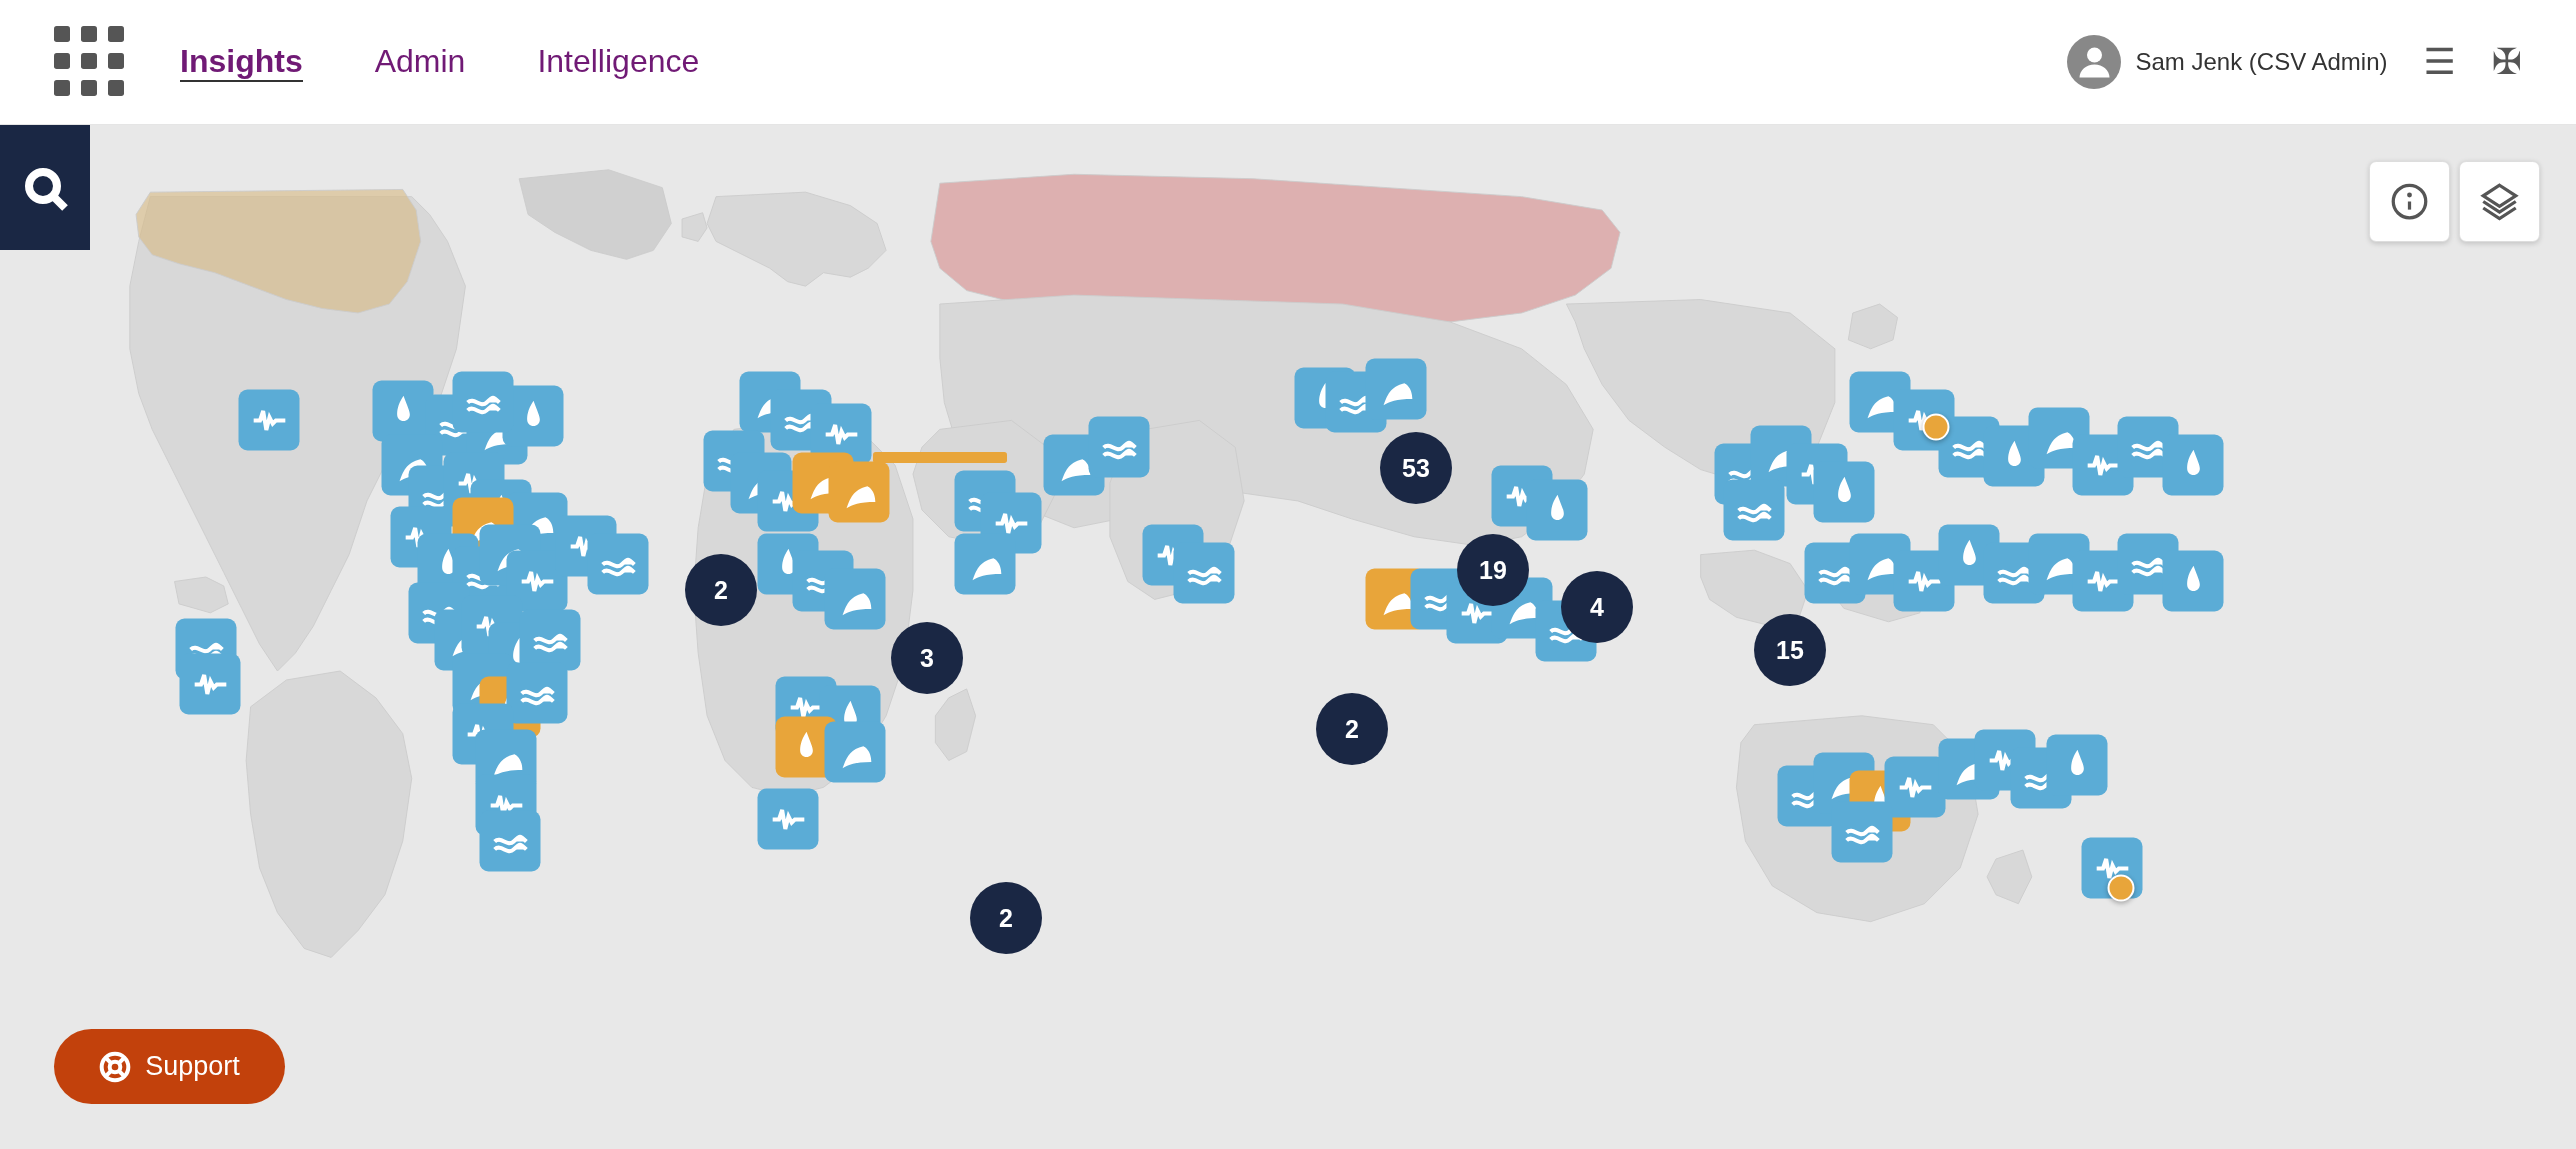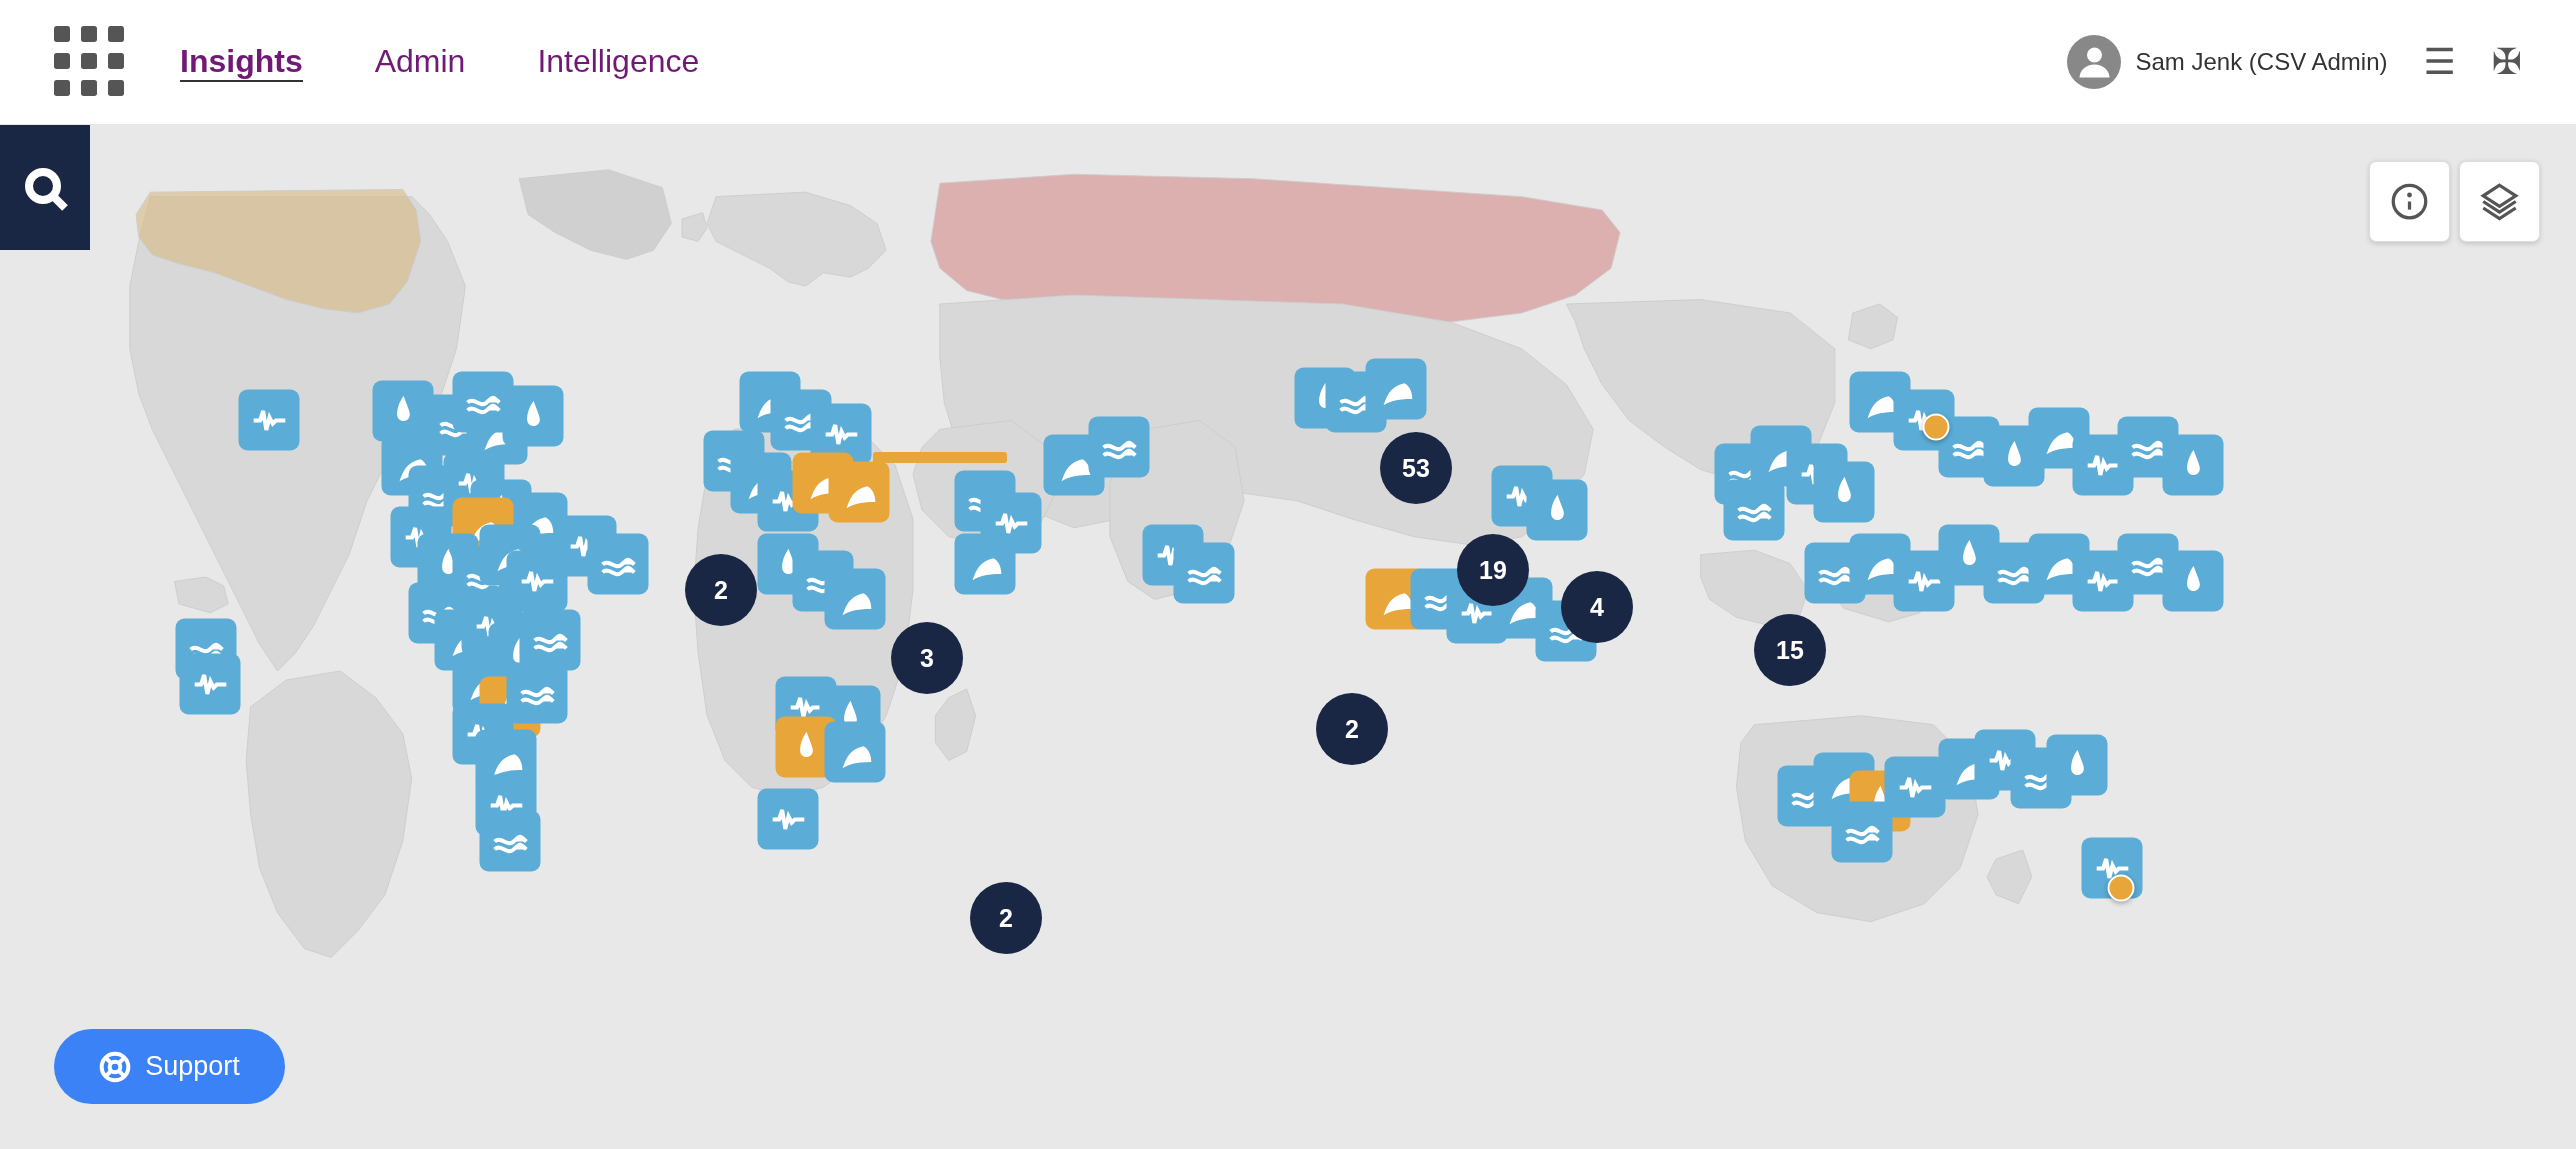--- a/index.html
+++ b/index.html
@@ -74,21 +74,21 @@
     
     .dot-marker {
       position: absolute; width: 27px; height: 27px; border-radius: 50%;
       background: #e8a53a; z-index: 20; transform: translate(-50%, -50%);
       border: 2.7px solid #fff; box-shadow: 0 1.8px 5.4px rgba(0,0,0,0.3);
     }
 
     
     .support-btn {
       position: absolute; bottom: 45px; left: 54px;
-      background: #3b82f6; color: #fff; border-radius: 54px;
+      background: #c2410c; color: #fff; border-radius: 54px;
       padding: 21.5px 45px; font-size: 27px; display: flex; align-items: center; gap: 14.3px;
       cursor: pointer; z-index: 50;
     }
     .support-btn svg { width: 32px; height: 32px; fill: none; stroke: #fff; stroke-width: 3; }
 
     
     .orange-bar {
       position: absolute; height: 10.7px; background: #e8a53a; border-radius: 2.7px; z-index: 20;
     }
   </style>

